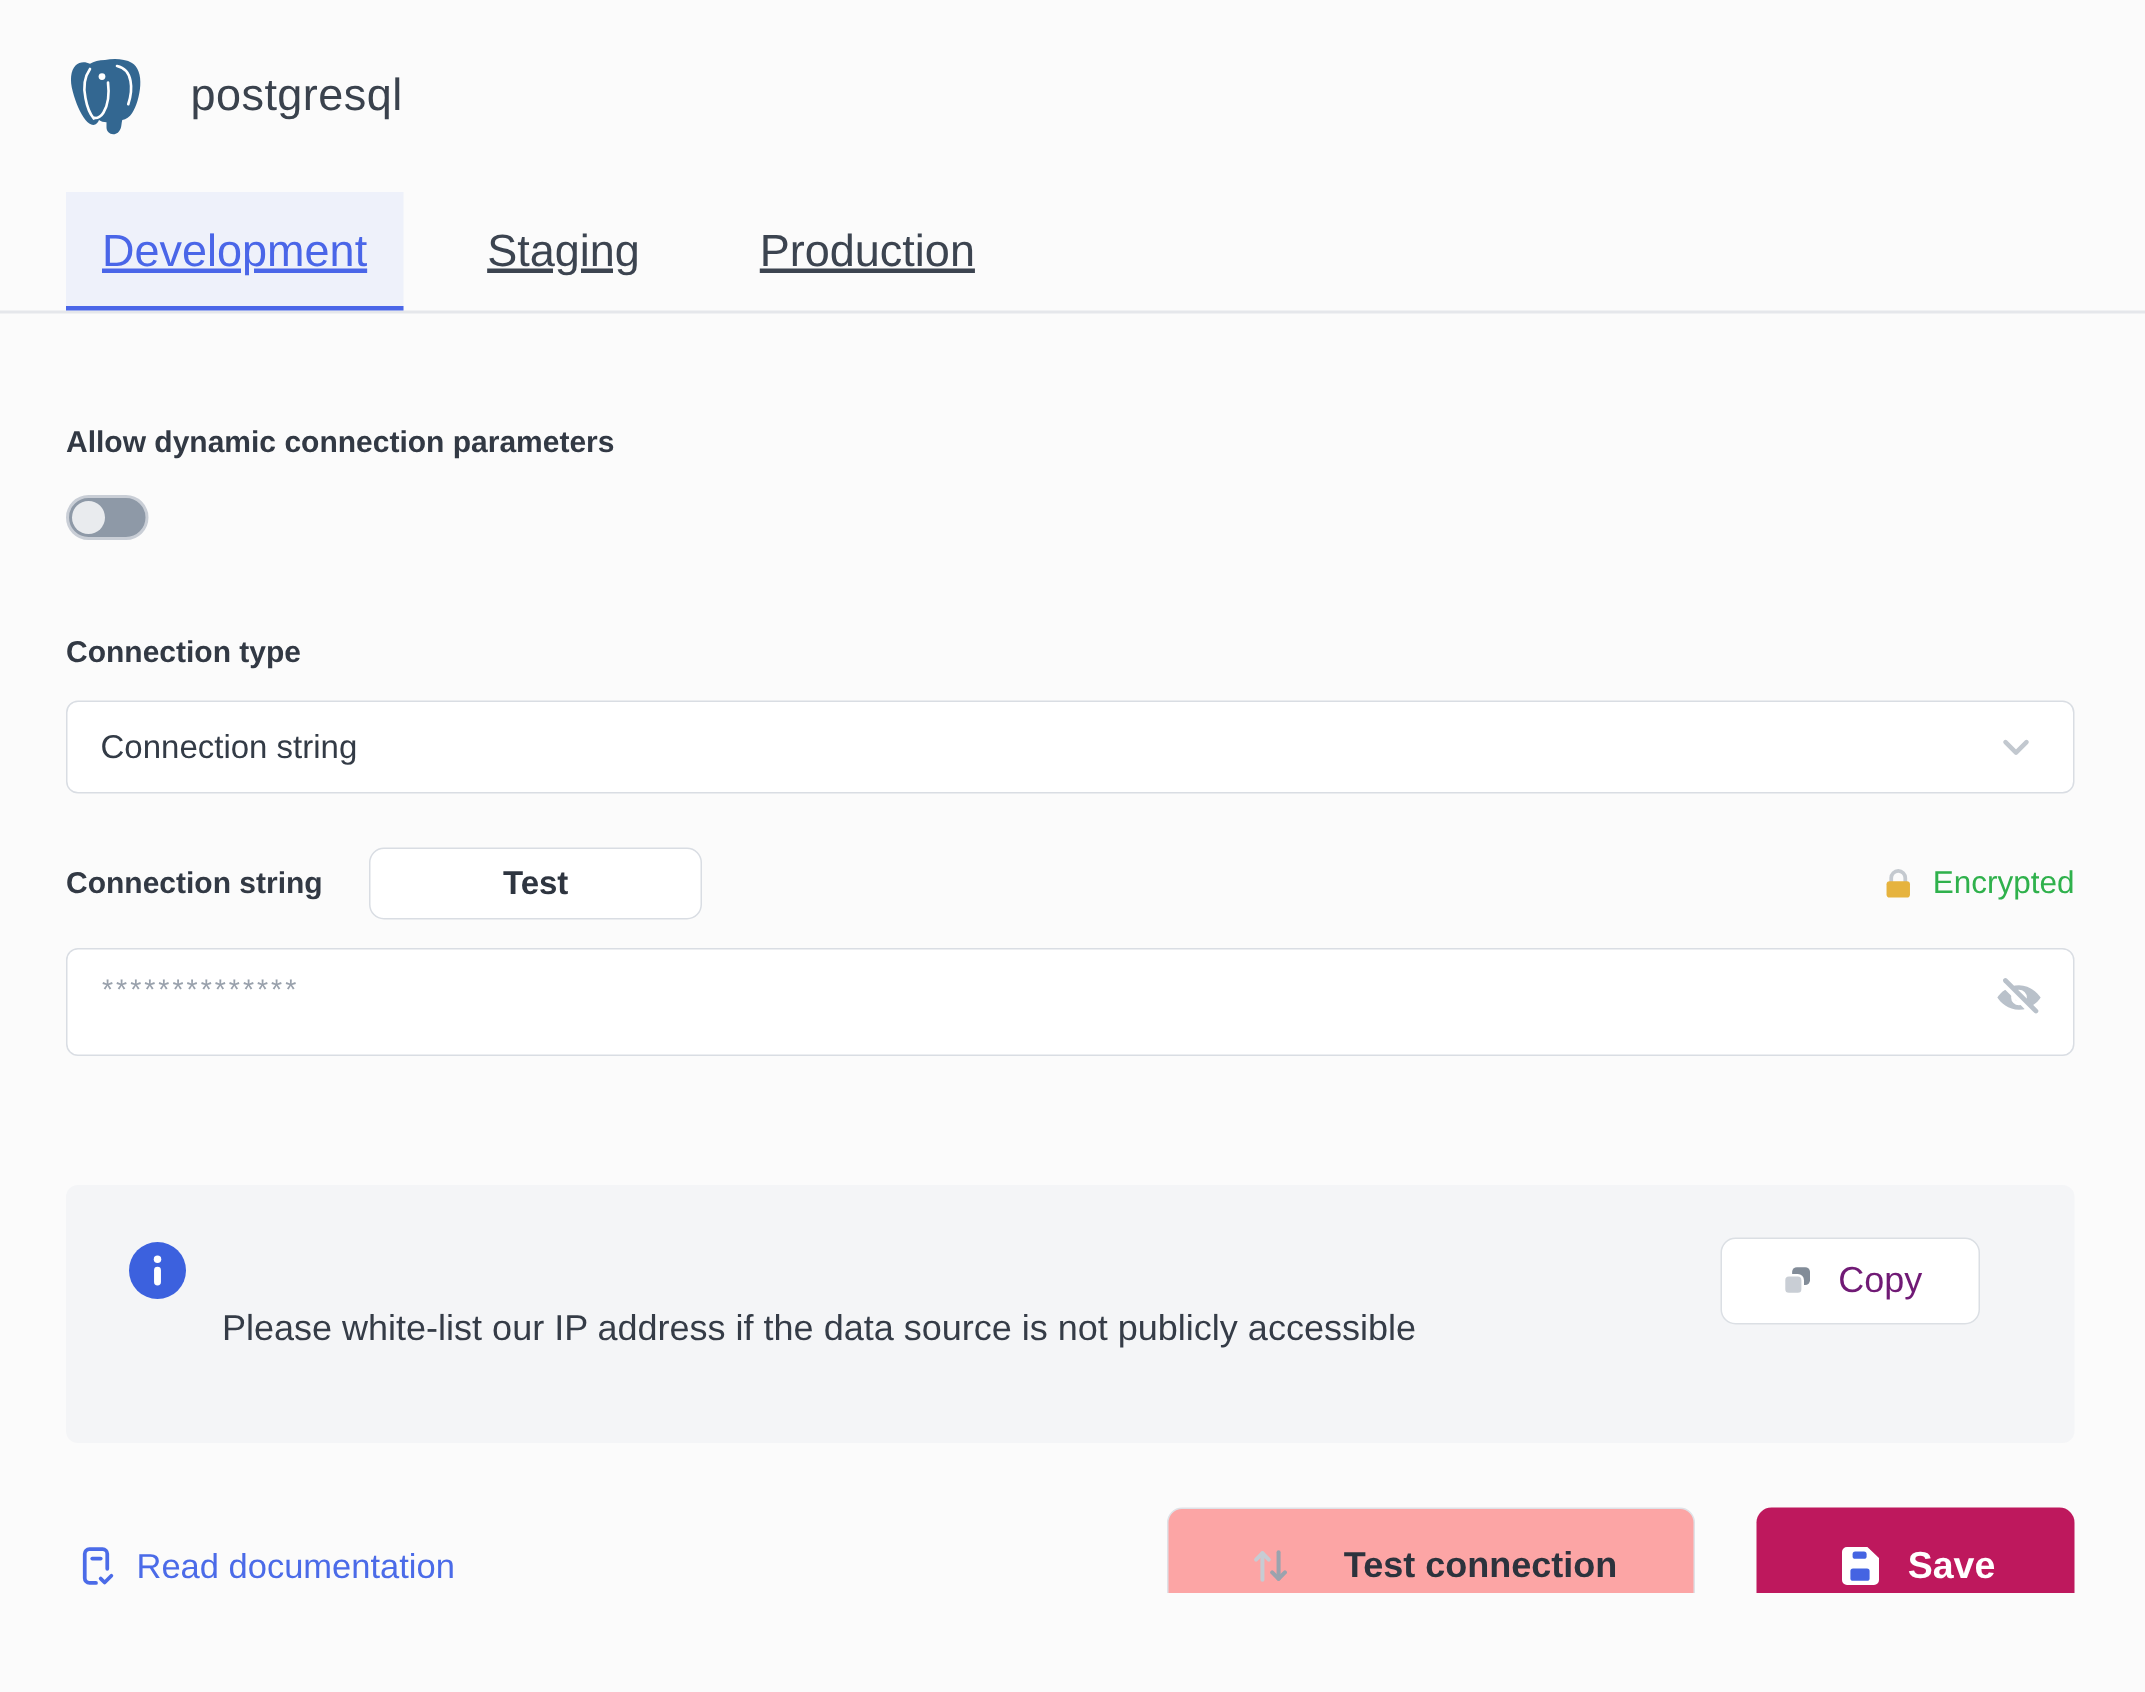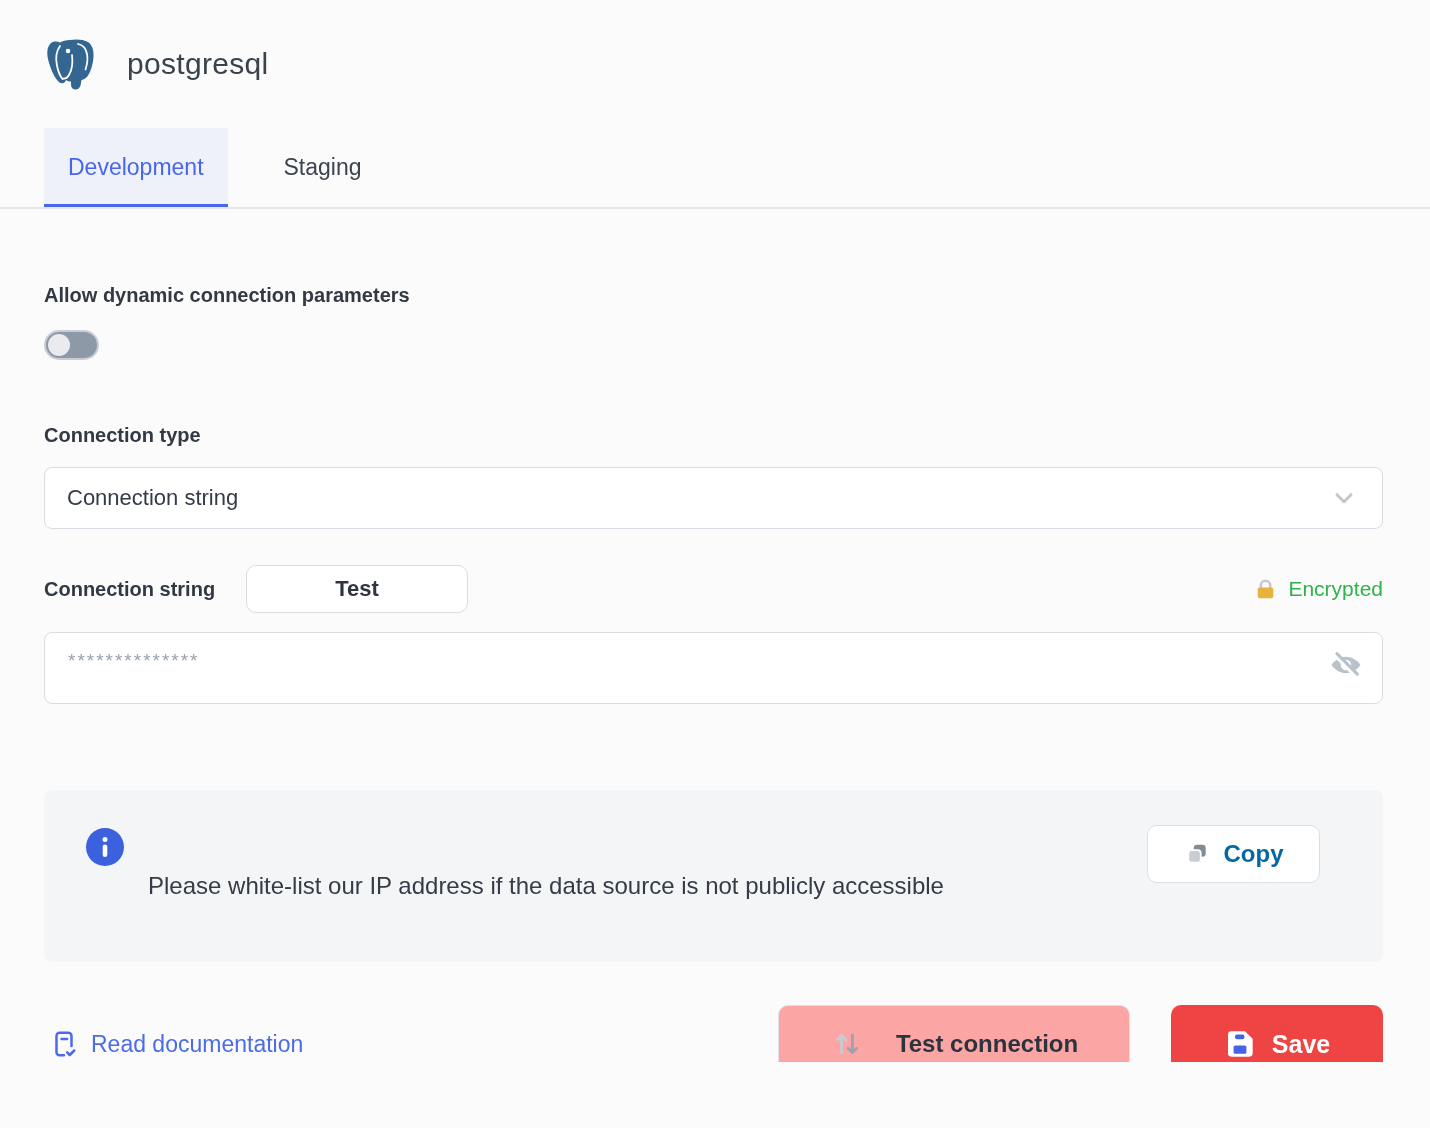--- a/index.html
+++ b/index.html
@@ -6,21 +6,21 @@
   html,body { background:#fbfbfb; }
   body { font-family:"Liberation Sans", sans-serif; }
   .page { position:relative; width:1430px; height:1062px; background:#fbfbfb; overflow:hidden; }
 
   
   .header { display:flex; align-items:center; gap:33px; padding:38px 47px 0 44px; }
   .page-title { font-size:30px; font-weight:500; color:#3a424d; letter-spacing:.3px; }
 
   
   .tab-bar { margin-top:38px; border-bottom:2px solid #e5e7eb; display:flex; gap:32px; padding-left:44px; height:81px; }
-  .tab { position:relative; display:flex; align-items:center; padding:0 24px; font-size:23px; color:#3c4450; cursor:pointer; }
+  .tab { position:relative; display:flex; align-items:center; padding:0 24px; font-size:30px; color:#3c4450; cursor:pointer;text-decoration:underline; }
   .tab.active { background:#eef1fa; color:#4a66e8; }
   .tab.active .tab-underline { position:absolute; left:0; right:0; bottom:0; height:3px; background:#4a66e8; }
 
   .content { padding:0 47px 0 44px; }
   .field-label { font-size:20px; font-weight:700; color:#323944; }
 
   
   .sec-dynamic { margin-top:75px; }
   .toggle { margin-top:23px; width:55px; height:30px; border-radius:15px; background:#8e99a7; border:2px solid #c9ced6; position:relative; cursor:pointer; }
   .toggle-knob { position:absolute; left:2px; top:2px; width:22px; height:22px; border-radius:50%; background:#e9ebee; }
@@ -36,27 +36,27 @@
   .encrypted { margin-left:auto; display:flex; align-items:center; gap:10px; font-size:21px; color:#2fb14c; }
 
   
   .password-field { margin-top:19px; height:72px; background:#fff; border:1px solid #d9dde3; border-radius:8px; position:relative; padding:17px 64px 0 23px; }
   .masked { font-size:19px; color:#99a1ac; letter-spacing:2px; }
   .eye-btn { position:absolute; right:18px; top:15px; width:36px; height:36px; background:none; border:none; cursor:pointer; }
 
   
   .info-box { margin-top:86px; height:172px; background:#f4f5f7; border-radius:8px; position:relative; display:flex; padding:38px 0 0 42px;flex-direction:column; }
   .info-text { margin-left:62px; font-size:24px; color:#353c47; line-height:40px; max-width:830px; }
-  .copy-btn { position:absolute; right:63px; top:35px; width:173px; height:58px; background:#fff; border:1px solid #dbdfe4; border-radius:10px; display:flex; align-items:center; justify-content:center; gap:14px; font-size:24px; font-weight:700; color:#0369a1; cursor:pointer; }
+  .copy-btn { position:absolute; right:63px; top:35px; width:173px; height:58px; background:#fff; border:1px solid #dbdfe4; border-radius:10px; display:flex; align-items:center; justify-content:center; gap:14px; font-size:24px; font-weight:400; color:#701a75; cursor:pointer; }
 
   
   .footer { margin-top:43px; display:flex; align-items:center; }
   .docs-link { display:flex; align-items:center; gap:12px; color:#4b6be8; font-size:23px; text-decoration:none; cursor:pointer; margin-left:5px; }
   .test-btn { margin-left:auto; width:352px; height:78px; background:#fca5a5; border:1px solid #dfe2e7; border-radius:10px; display:flex; align-items:center; justify-content:center; gap:32px; font-size:24px; font-weight:700; color:#2c333d; cursor:pointer; }
-  .save-btn { margin-left:41px; width:212px; height:78px; background:#ef4444; border:none; border-radius:10px; display:flex; align-items:center; justify-content:center; gap:16px; font-size:25px; font-weight:700; color:#fff; cursor:pointer; }
+  .save-btn { margin-left:41px; width:212px; height:78px; background:#be185d; border:none; border-radius:10px; display:flex; align-items:center; justify-content:center; gap:16px; font-size:25px; font-weight:700; color:#fff; cursor:pointer; }
 
   .icon { display:inline-flex; flex:none; }
 </style>
 </head>
 <body>
 
 <div class="page">
 
   <div class="header">
     <span class="icon">
@@ -71,20 +71,23 @@
     <div class="page-title">postgresql</div>
   </div>
 
   <div class="tab-bar">
     <div class="tab active">
       <span>Development</span>
       <span class="tab-underline"></span>
     </div>
     <div class="tab">
       <span>Staging</span>
+    </div>
+    <div class="tab">
+      <span>Production</span>
     </div>
   </div>
 
   <div class="content">
 
     <div class="sec-dynamic">
       <div class="field-label">Allow dynamic connection parameters</div>
       <div class="toggle">
         <span class="toggle-knob"></span>
       </div>

